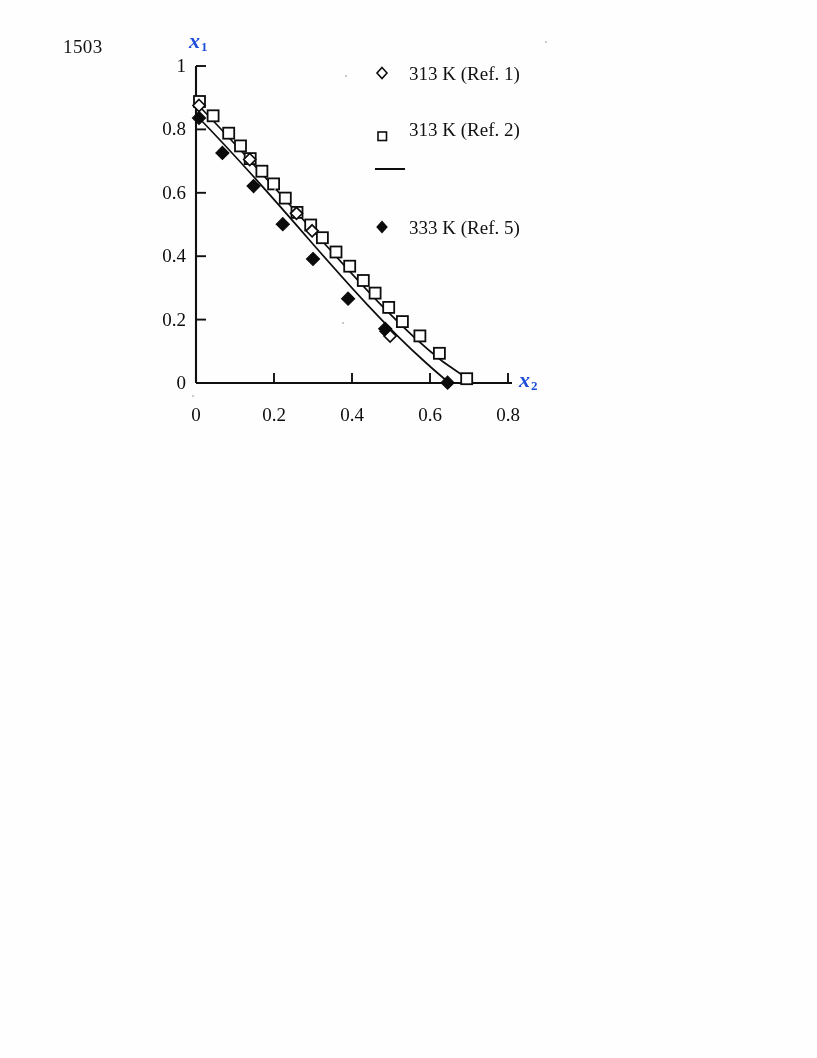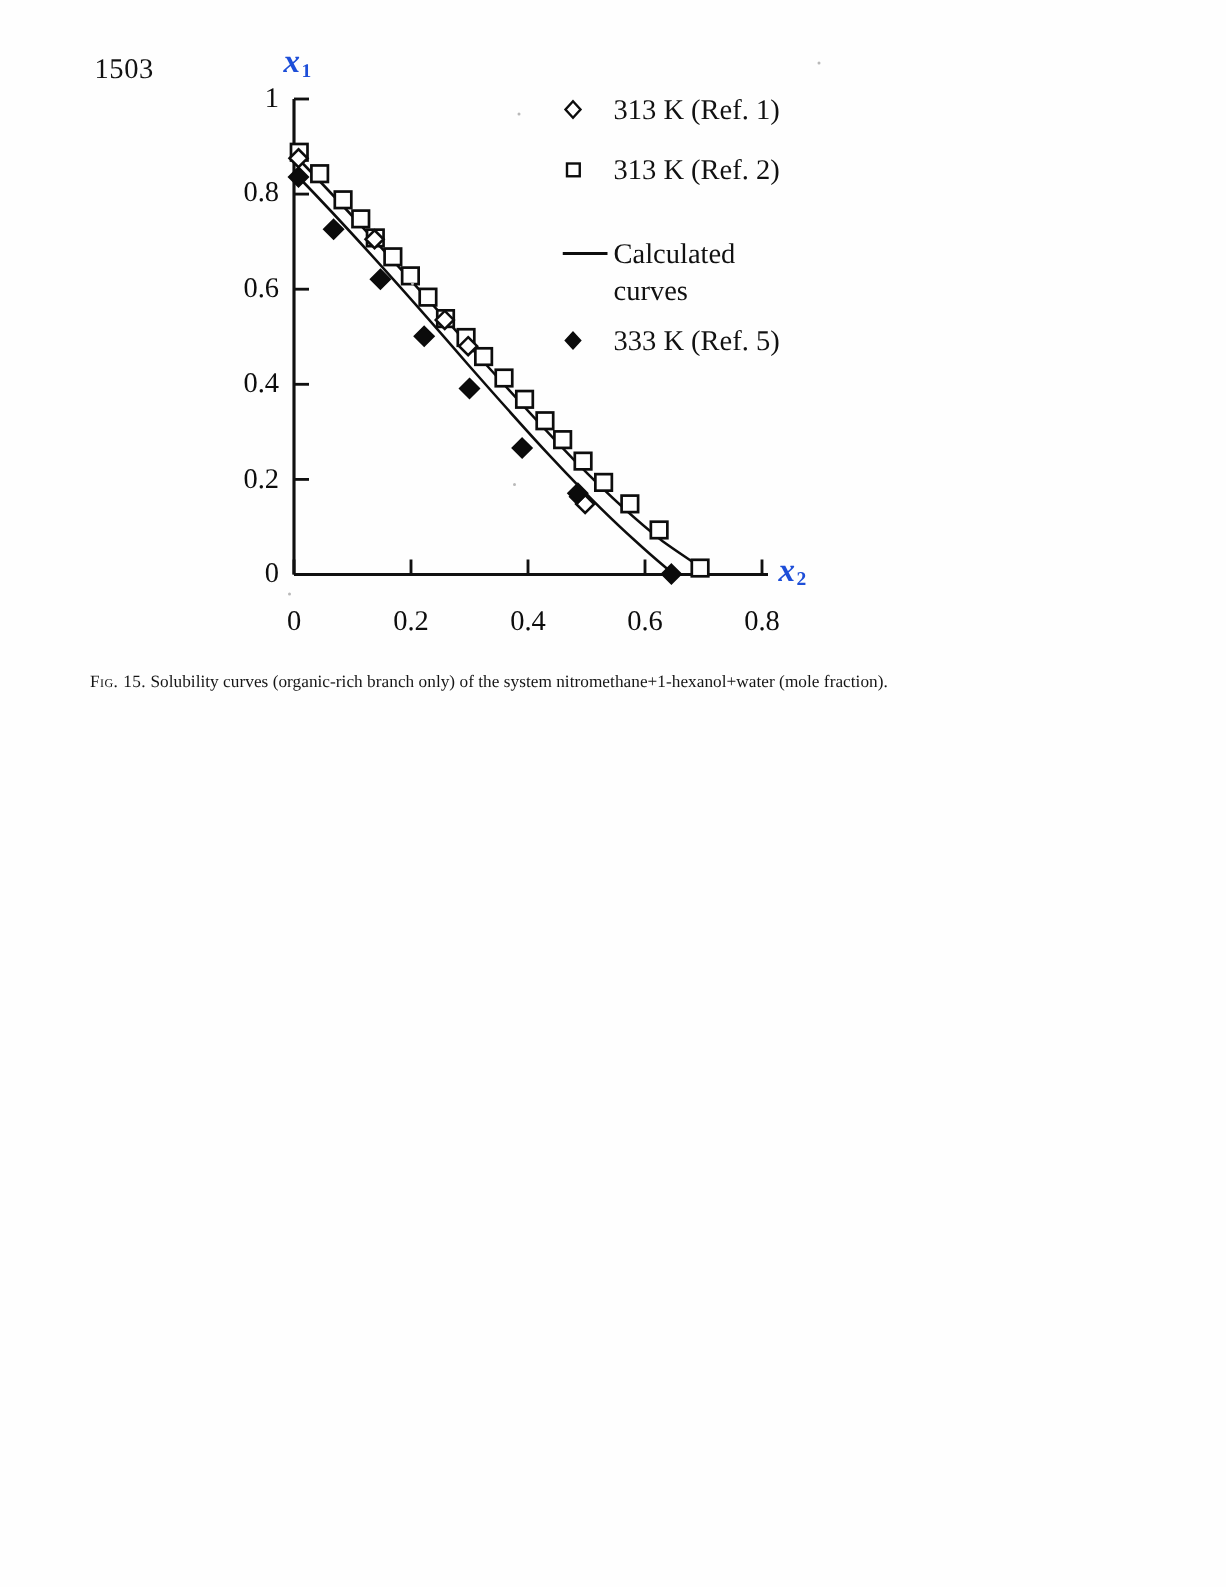--- a/index.html
+++ b/index.html
@@ -238,53 +238,47 @@
 
       <div class="legend-row" style="left:0px; top:5px;margin-top:17px;">
         <span class="legend-marker">
           <svg width="14" height="14" viewBox="0 0 14 14">
             <path d="M 7 1.5 L 12 7 L 7 12.5 L 2 7 Z" fill="#fff" stroke="#0d0d0d" stroke-width="1.6"></path>
           </svg>
         </span>
         <span class="legend-text">313 K (Ref. 1)</span>
       </div>
 
-      <div class="legend-row" style="left:0px; top:62px;">
+      <div class="legend-row" style="left:0px; top:78px;align-items:flex-end;">
         <span class="legend-marker">
           <svg width="14" height="14" viewBox="0 0 14 14">
             <rect x="3" y="3" width="8.5" height="8.5" fill="#fff" stroke="#0d0d0d" stroke-width="1.6"></rect>
           </svg>
         </span>
         <span class="legend-text">313 K (Ref. 2)</span>
       </div>
 
       <div class="legend-row" style="left:0px; top:118px;">
         <span class="legend-marker">
           <svg width="34" height="14" viewBox="0 0 34 14">
             <line x1="0" y1="7" x2="30" y2="7" stroke="#0d0d0d" stroke-width="2"></line>
           </svg>
         </span>
-        <span class="legend-text">Calculated
-curves</span>
       </div>
 
       <div class="legend-row" style="left:0px; top:176px;">
         <span class="legend-marker">
           <svg width="14" height="14" viewBox="0 0 14 14">
             <path d="M 7 1.5 L 12 7 L 7 12.5 L 2 7 Z" fill="#0b0b0b" stroke="#0b0b0b" stroke-width="1.2"></path>
           </svg>
         </span>
         <span class="legend-text">333 K (Ref. 5)</span>
       </div>
     </div>
 
-    <div id="caption">
-      <span class="fig-label">Fig. 15.</span>
-      <span>Solubility curves (organic-rich branch only) of the system nitromethane+1-hexanol+water (mole fraction).</span>
-    </div>
 
     <div class="scan-speck" style="left:545px; top:41px; width:2px; height:2px;"></div>
     <div class="scan-speck" style="left:345px; top:75px; width:2px; height:2px;"></div>
     <div class="scan-speck" style="left:342px; top:322px; width:2px; height:2px;"></div>
     <div class="scan-speck" style="left:274px; top:188px; width:2px; height:2px;"></div>
     <div class="scan-speck" style="left:192px; top:395px; width:2px; height:2px;"></div>
   </div>
 </div>
 
 </body></html>

